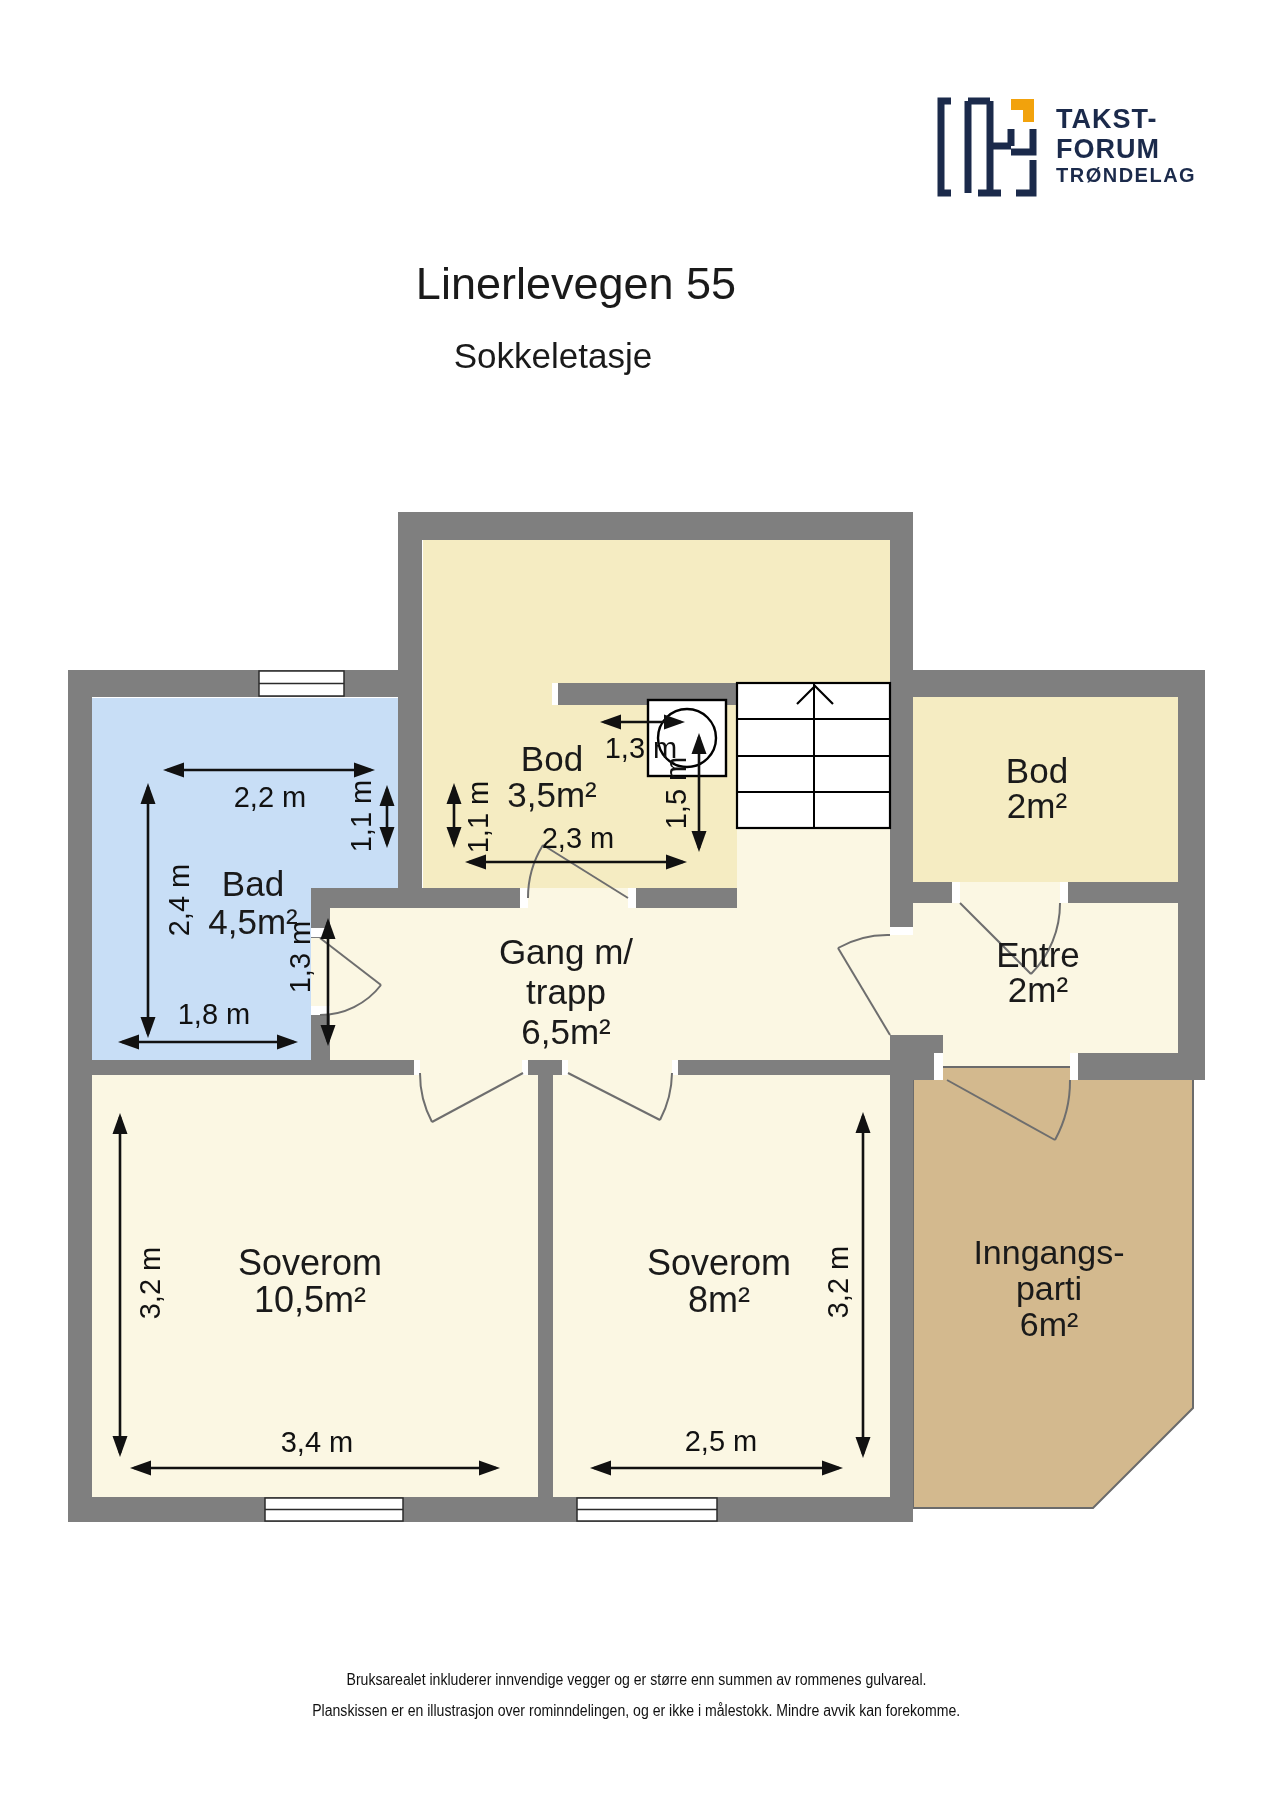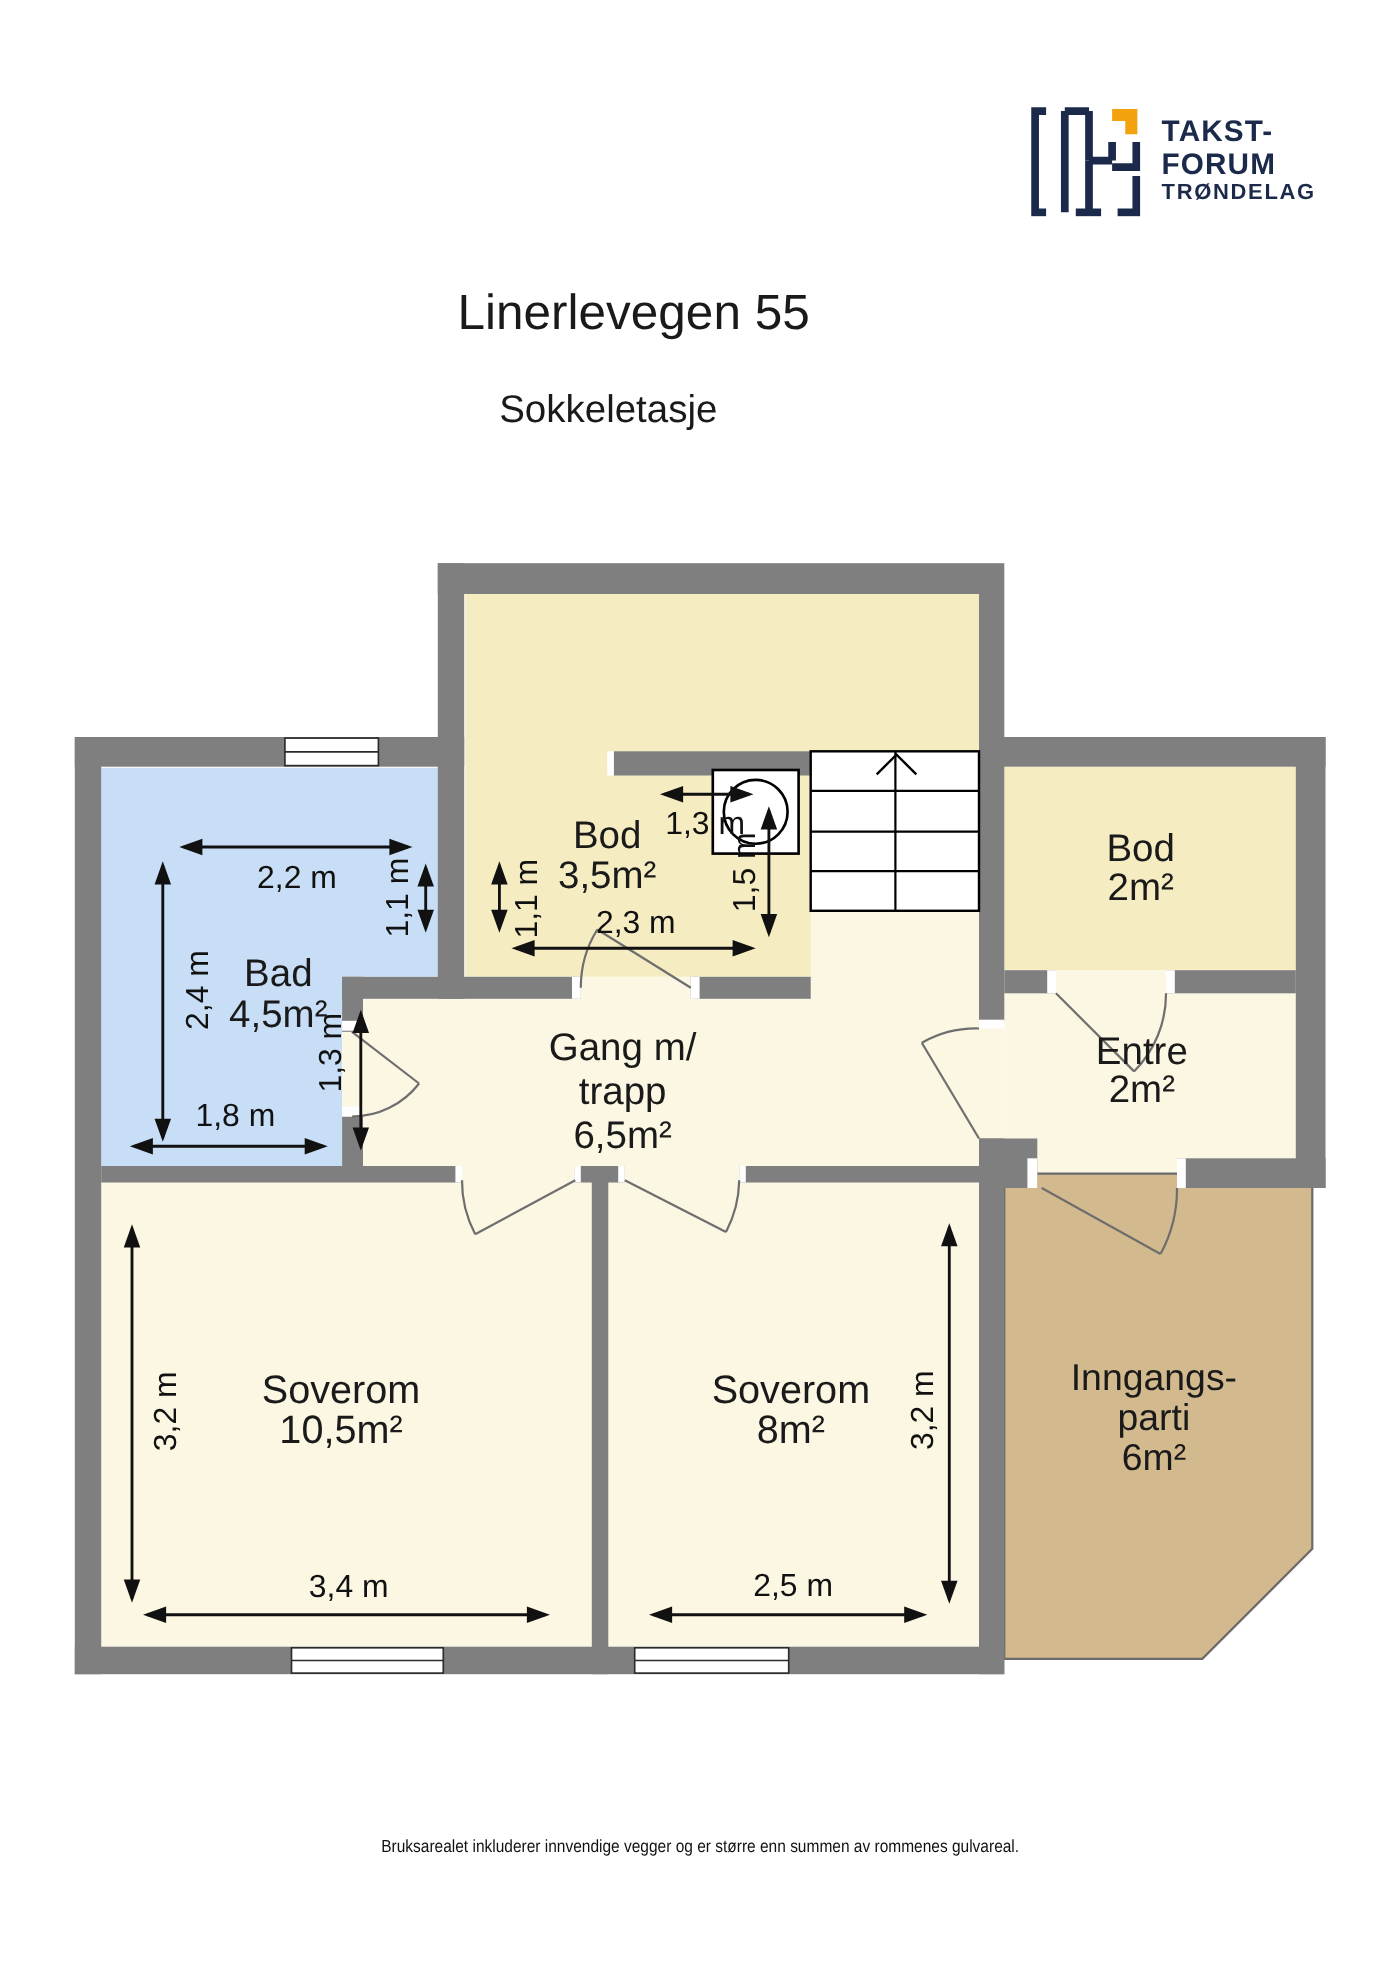--- a/index.html
+++ b/index.html
@@ -4,21 +4,21 @@
 <style>
   html,body{margin:0;padding:0;background:#ffffff;}
   #page{position:relative;width:1273px;height:1800px;background:#ffffff;overflow:hidden;
         font-family:"Liberation Sans",sans-serif;color:#1a1a1a;}
   .abs{position:absolute;}
   #logo{left:937px;top:97px;width:100px;height:100px;}
   #logo-text{left:1056px;top:104px;display:flex;flex-direction:column;}
   .logo-line{font-weight:bold;letter-spacing:1px;line-height:30px;font-size:27px;}
   .logo-line.small{font-size:20px;line-height:22px;letter-spacing:1.5px;}
   #page-title{left:576px;top:258px;transform:translateX(-50%);font-size:45px;white-space:nowrap;}
-  #page-subtitle{left:553px;top:353px;transform:translateX(-50%);font-size:35px;white-space:nowrap;}
+  #page-subtitle{left:553px;top:336px;transform:translateX(-50%);font-size:35px;white-space:nowrap;}
   #floorplan{left:0;top:0;}
   .footer-line{left:0;width:100%;text-align:center;font-size:16px;color:#111;}
   .footer-line span{display:inline-block;transform:scaleX(0.88);white-space:nowrap;}
   #footer1{top:1671px;} #footer2{top:1702px;}
   .room-label{fill:#1a1a1a;}
   .meas-label{fill:#111;}
 </style>
 </head>
 <body>
 
@@ -261,14 +261,15 @@
         <text x="310" y="1312" text-anchor="middle" font-size="36" class="room-label">10,5m²</text>
         <text x="719" y="1275" text-anchor="middle" font-size="36" class="room-label">Soverom</text>
         <text x="719" y="1312" text-anchor="middle" font-size="36" class="room-label">8m²</text>
         <text x="1049" y="1264" text-anchor="middle" font-size="34" class="room-label">Inngangs-</text>
         <text x="1049" y="1300" text-anchor="middle" font-size="34" class="room-label">parti</text>
         <text x="1049" y="1336" text-anchor="middle" font-size="34" class="room-label">6m²</text>
       </g>
   </svg>
 
   <div id="footer1" class="abs footer-line"><span>Bruksarealet inkluderer innvendige vegger og er større enn summen av rommenes gulvareal.</span></div>
+  <div id="footer2" class="abs footer-line"><span>Planskissen er en illustrasjon over rominndelingen, og er ikke i målestokk. Mindre avvik kan forekomme.</span></div>
 
 </div>
 
 </body></html>

